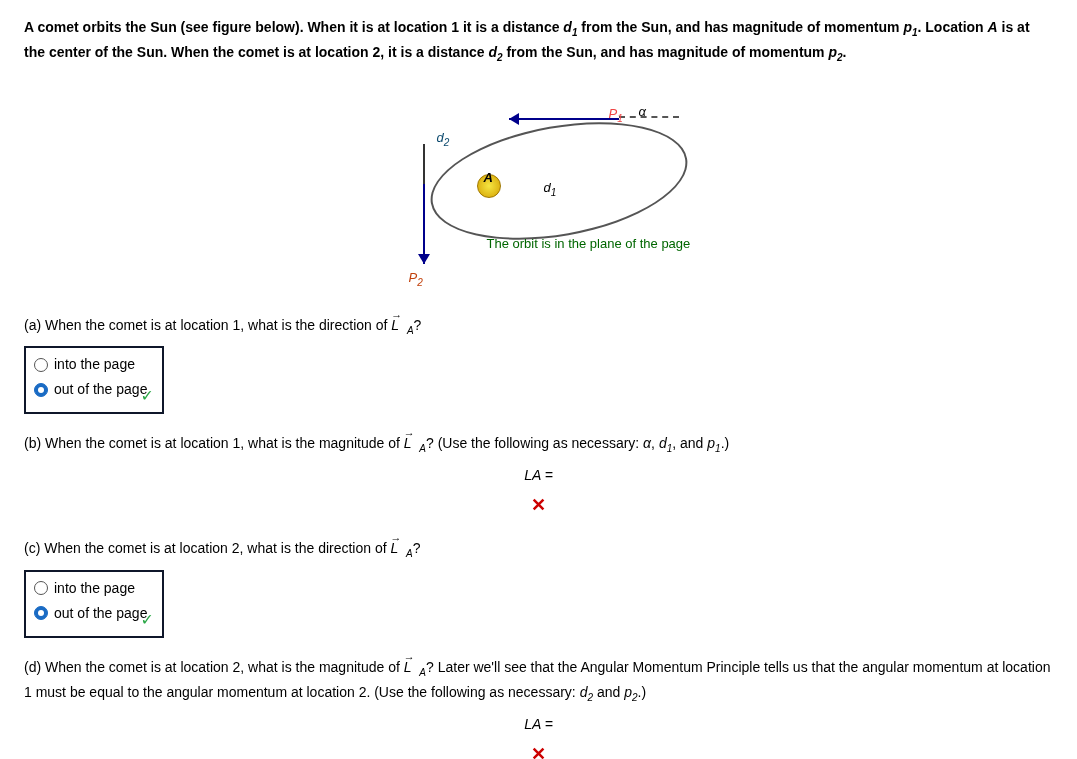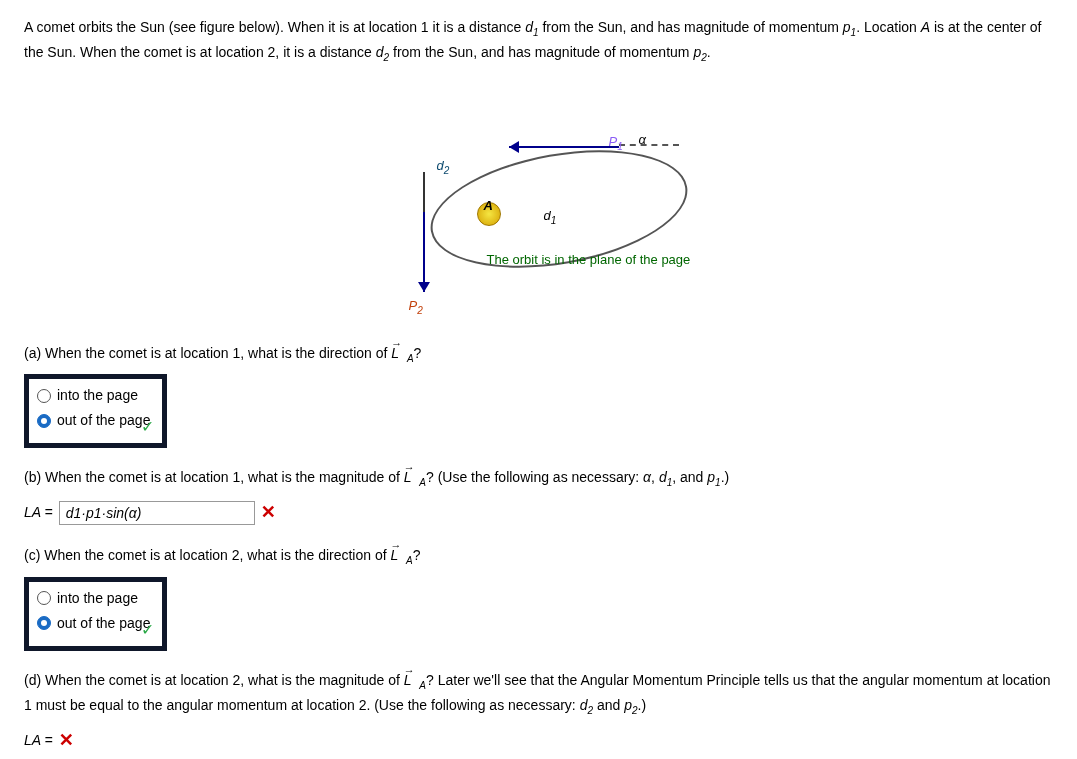--- a/index.html
+++ b/index.html
@@ -7,22 +7,23 @@
       font-family: Arial, sans-serif;
       font-size: 14px;
       background: #fff;
       color: #000;
       width: 1077px;
       min-height: 759px;
       padding: 16px 24px;
       line-height: 1.5;
     }
     .intro-text {
-      margin-bottom: 28px;
+      margin-bottom: 0;
       line-height: 1.6;
+      font-weight: bold;
     }
     .diagram-area {
       position: relative;
       width: 420px;
       height: 240px;
       margin: 0 auto 8px auto;
     }
     
     .orbit-ellipse {
       position: absolute;
@@ -74,21 +75,21 @@
       font-style: italic;
       color: #000;
     }
     
     .label-p1 {
       position: absolute;
       left: 280px;
       top: 38px;
       font-size: 13px;
       font-style: italic;
-      color: #8b5cf6;
+      color: #ef4444;
     }
     
     .label-alpha {
       position: absolute;
       left: 310px;
       top: 36px;
       font-size: 13px;
       font-style: italic;
       color: #000;
     }
@@ -98,21 +99,21 @@
       left: 80px;
       top: 202px;
       font-size: 13px;
       font-style: italic;
       color: #c2410c;
     }
     
     .orbit-label {
       position: absolute;
       left: 158px;
-      top: 156px;
+      top: 168px;
       font-size: 13px;
       color: #006600;
       font-style: normal;
     }
     
     .arrow-p1 {
       position: absolute;
       top: 52px;
       left: 180px;
       width: 110px;
@@ -169,21 +170,21 @@
     
     .section {
       margin-bottom: 18px;
     }
     .question-text {
       margin-bottom: 8px;
       line-height: 1.6;
     }
     
     .radio-box {
-      border: 5px solid #0f172a;
+      border: 2px solid #0f172a;
       display: inline-block;
       padding: 6px 12px 8px 8px;
       min-width: 140px;
       position: relative;
       text-align: right;
     }
     .radio-option {
       display: flex;
       align-items: center;
       margin-bottom: 4px;
@@ -218,20 +219,21 @@
       right: 8px;
       color: #28a745;
       font-size: 16px;
     }
     
     .answer-row {
       display: flex;
       align-items: center;
       gap: 6px;
       margin-top: 4px;
+      flex-direction: column;
     }
     .answer-label {
       font-size: 14px;
       font-style: italic;
     }
     .answer-input {
       border: 1px solid #999;
       padding: 3px 6px;
       font-size: 14px;
       min-width: 140px;
@@ -300,21 +302,20 @@
     <div class="checkmark">✓</div>
   </div>
 </div>
 
 <div class="section">
   <div class="question-text">
     (b) When the comet is at location 1, what is the magnitude of <span class="math" style="position:relative;display:inline-block;">L<span style="position:absolute;top:-8px;left:0;font-size:11px;">→</span>&nbsp;&nbsp;<sub>A</sub></span>? (Use the following as necessary: <span class="math">α</span>, <span class="math">d<sub>1</sub></span>, and <span class="math">p<sub>1</sub></span>.)
   </div>
   <div class="answer-row">
     <span class="answer-label math">LA =</span>
-    <input class="answer-input" type="text" value="d1·p1·sin(α)" style="">
     <span class="x-mark">✕</span>
   </div>
 </div>
 
 <div class="section">
   <div class="question-text">
     (c) When the comet is at location 2, what is the direction of <span class="math" style="position:relative;display:inline-block;">L<span style="position:absolute;top:-8px;left:0;font-size:11px;">→</span>&nbsp;&nbsp;<sub>A</sub></span>?
   </div>
   <div class="radio-box">
     <div class="radio-option">

